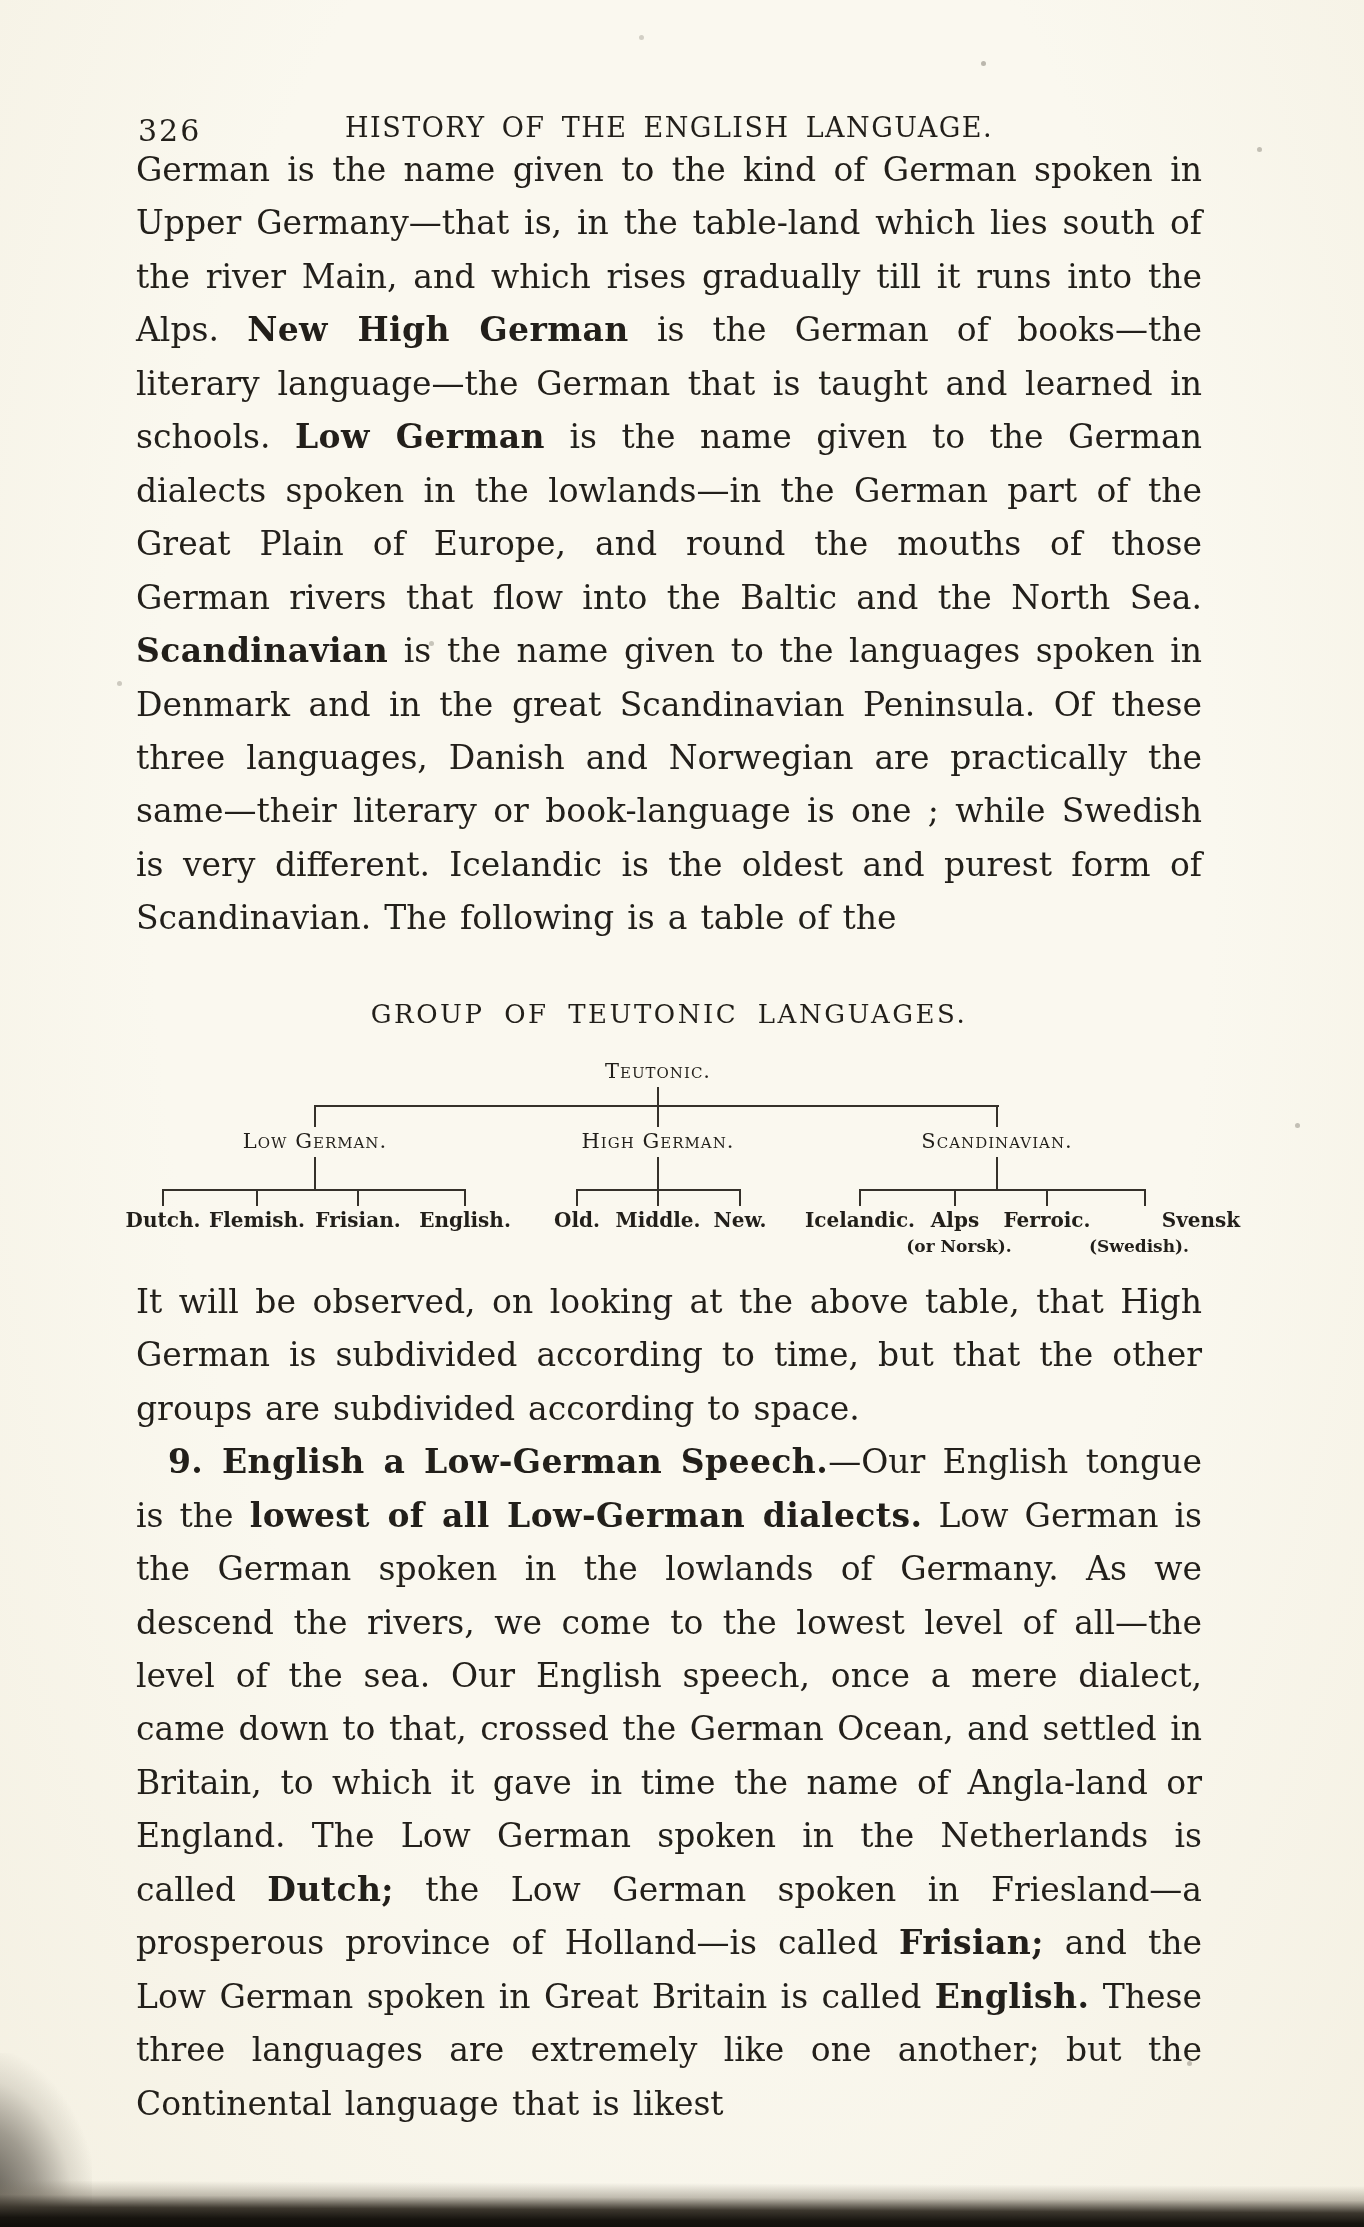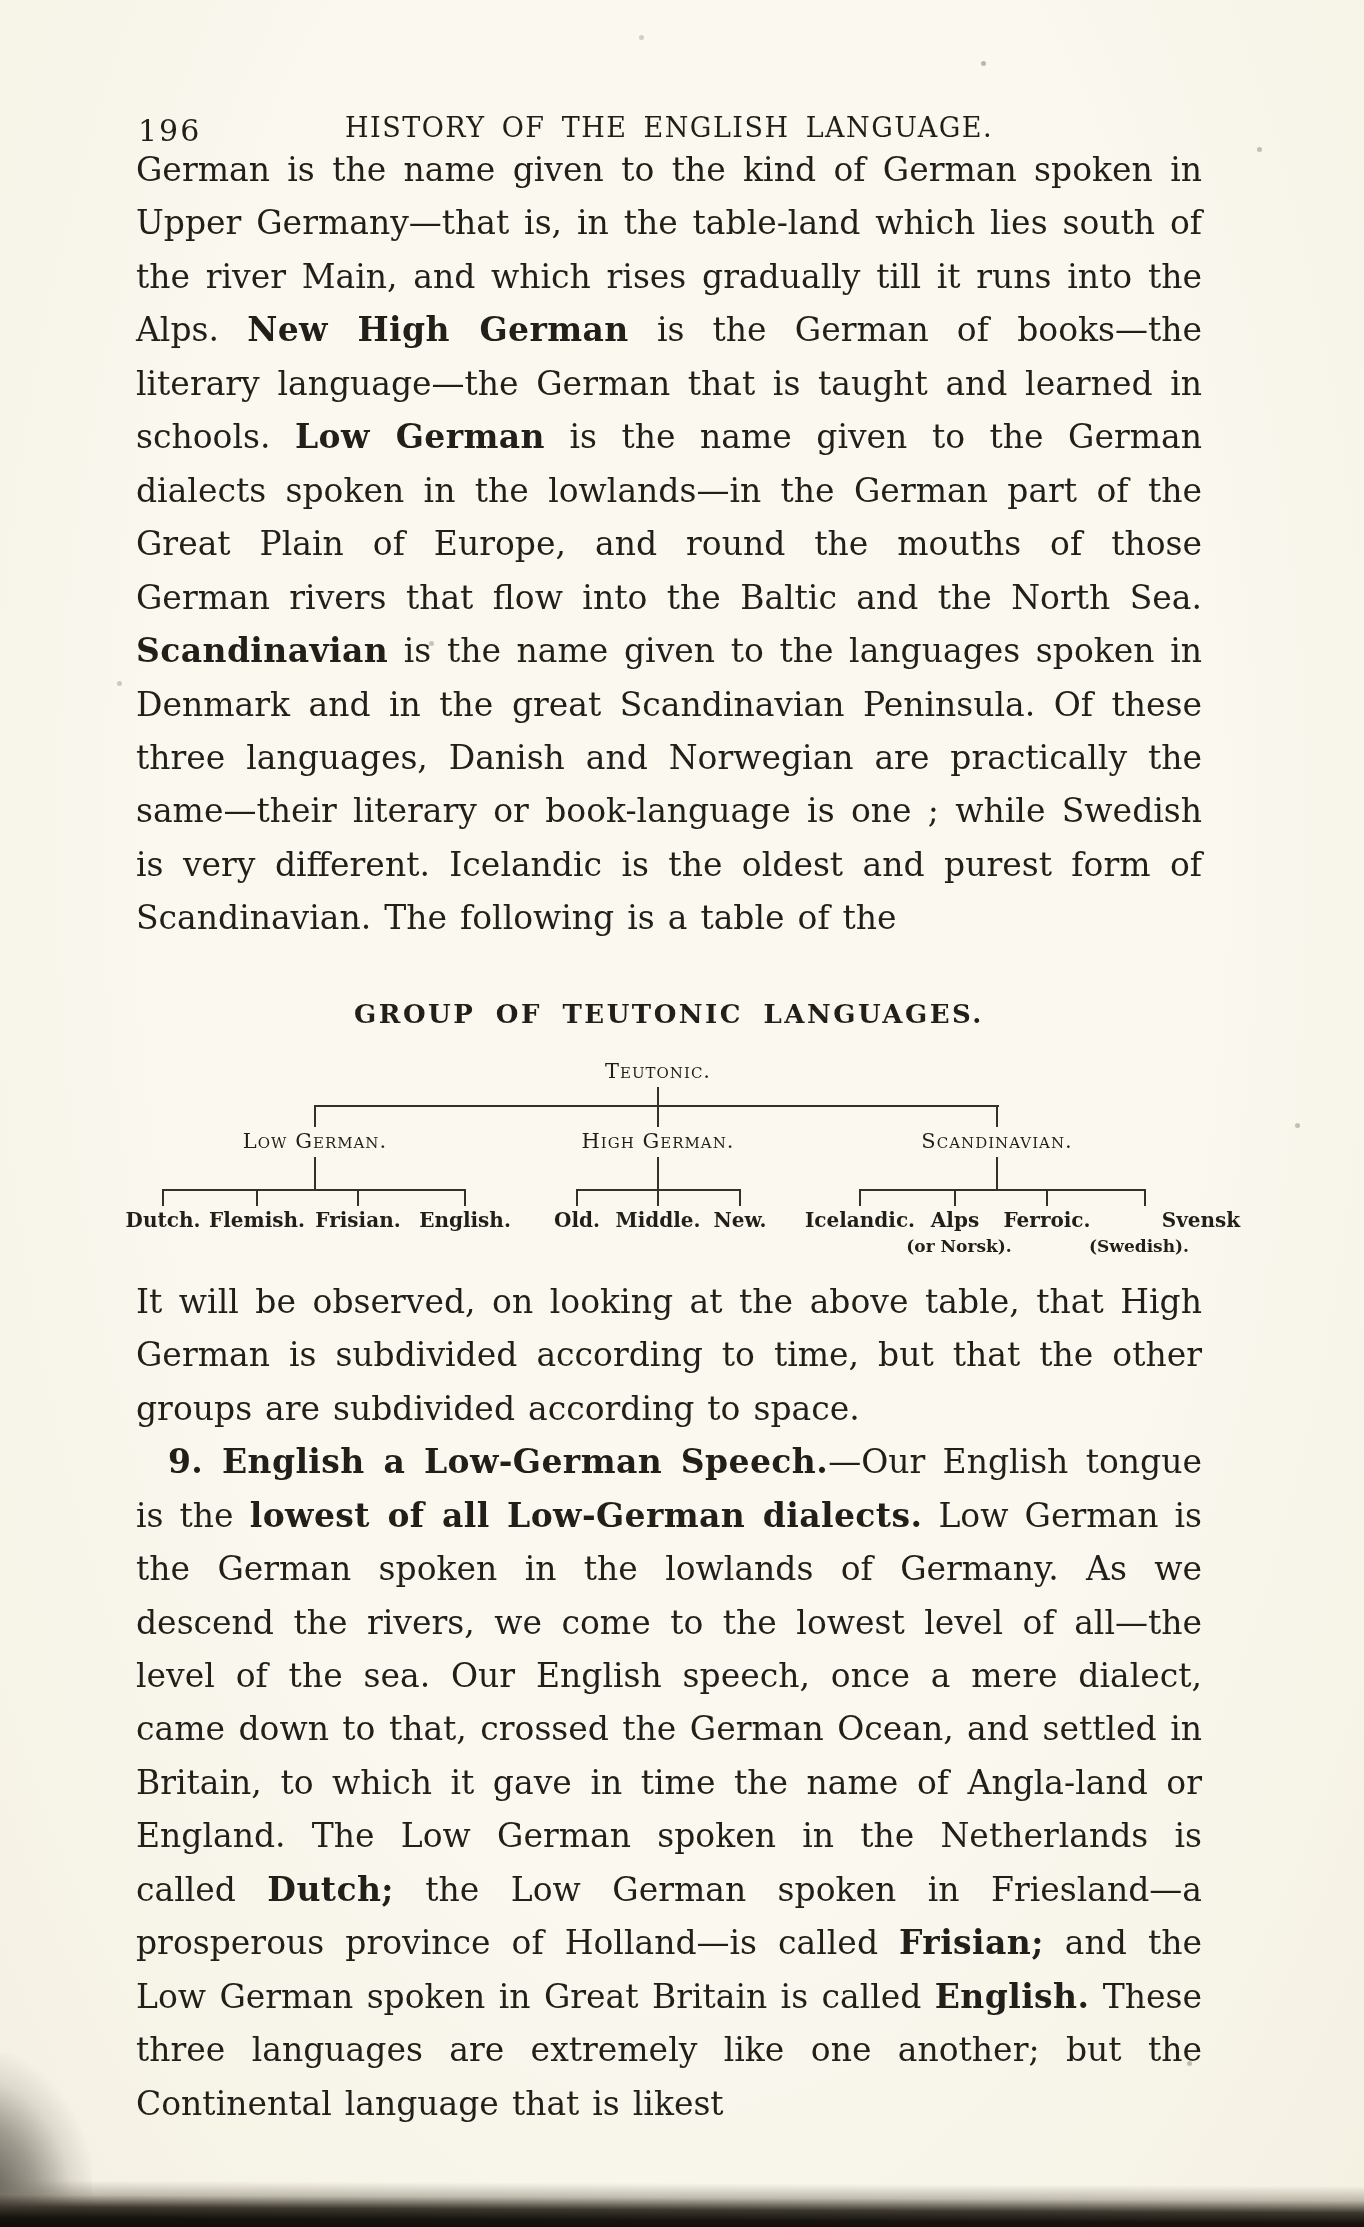--- a/index.html
+++ b/index.html
@@ -53,21 +53,21 @@
   .p1 { margin-top: 38px; }
   .p2 { margin-top: 34px; }
   .p3 { margin-top: 2px; text-indent: 32px; }
   .seg-bold { font-weight: bold; letter-spacing: 0.4px; }
 
   
   .table-heading {
     margin: 54px 0 0 0;
     text-align: center;
     font-size: 26px;
-    font-weight: bold;
+    font-weight: normal;
     letter-spacing: 2.5px;
     word-spacing: 9px;
   }
 
   
   .tree {
     position: relative;
     height: 216px;
     margin-top: 30px;
   }
@@ -140,21 +140,21 @@
   }
 </style>
 </head>
 <body>
 
 <div class="page">
 
   <div class="content">
 
     <header class="page-header">
-      <span class="page-number">196</span>
+      <span class="page-number">326</span>
       <span class="running-title">HISTORY OF THE ENGLISH LANGUAGE.</span>
     </header>
 
     <p class="body-text p1"><span>German is the name given to the kind of German spoken in Upper Germany—that is, in the table-land which lies south of the river Main, and which rises gradually till it runs into the Alps. </span><span class="seg-bold">New High German</span><span> is the German of books—the literary language—the German that is taught and learned in schools. </span><span class="seg-bold">Low German</span><span> is the name given to the German dialects spoken in the lowlands—in the German part of the Great Plain of Europe, and round the mouths of those German rivers that flow into the Baltic and the North Sea. </span><span class="seg-bold">Scandinavian</span><span> is the name given to the languages spoken in Denmark and in the great Scandinavian Peninsula. Of these three languages, Danish and Norwegian are practically the same—their literary or book-language is one ; while Swedish is very different. Icelandic is the oldest and purest form of Scandinavian. The following is a table of the</span></p>
 
     <h2 class="table-heading">GROUP OF TEUTONIC LANGUAGES.</h2>
 
     <div class="tree">
 
       <div class="t-caps" style="left:522px; top:0;">Teutonic.</div>

